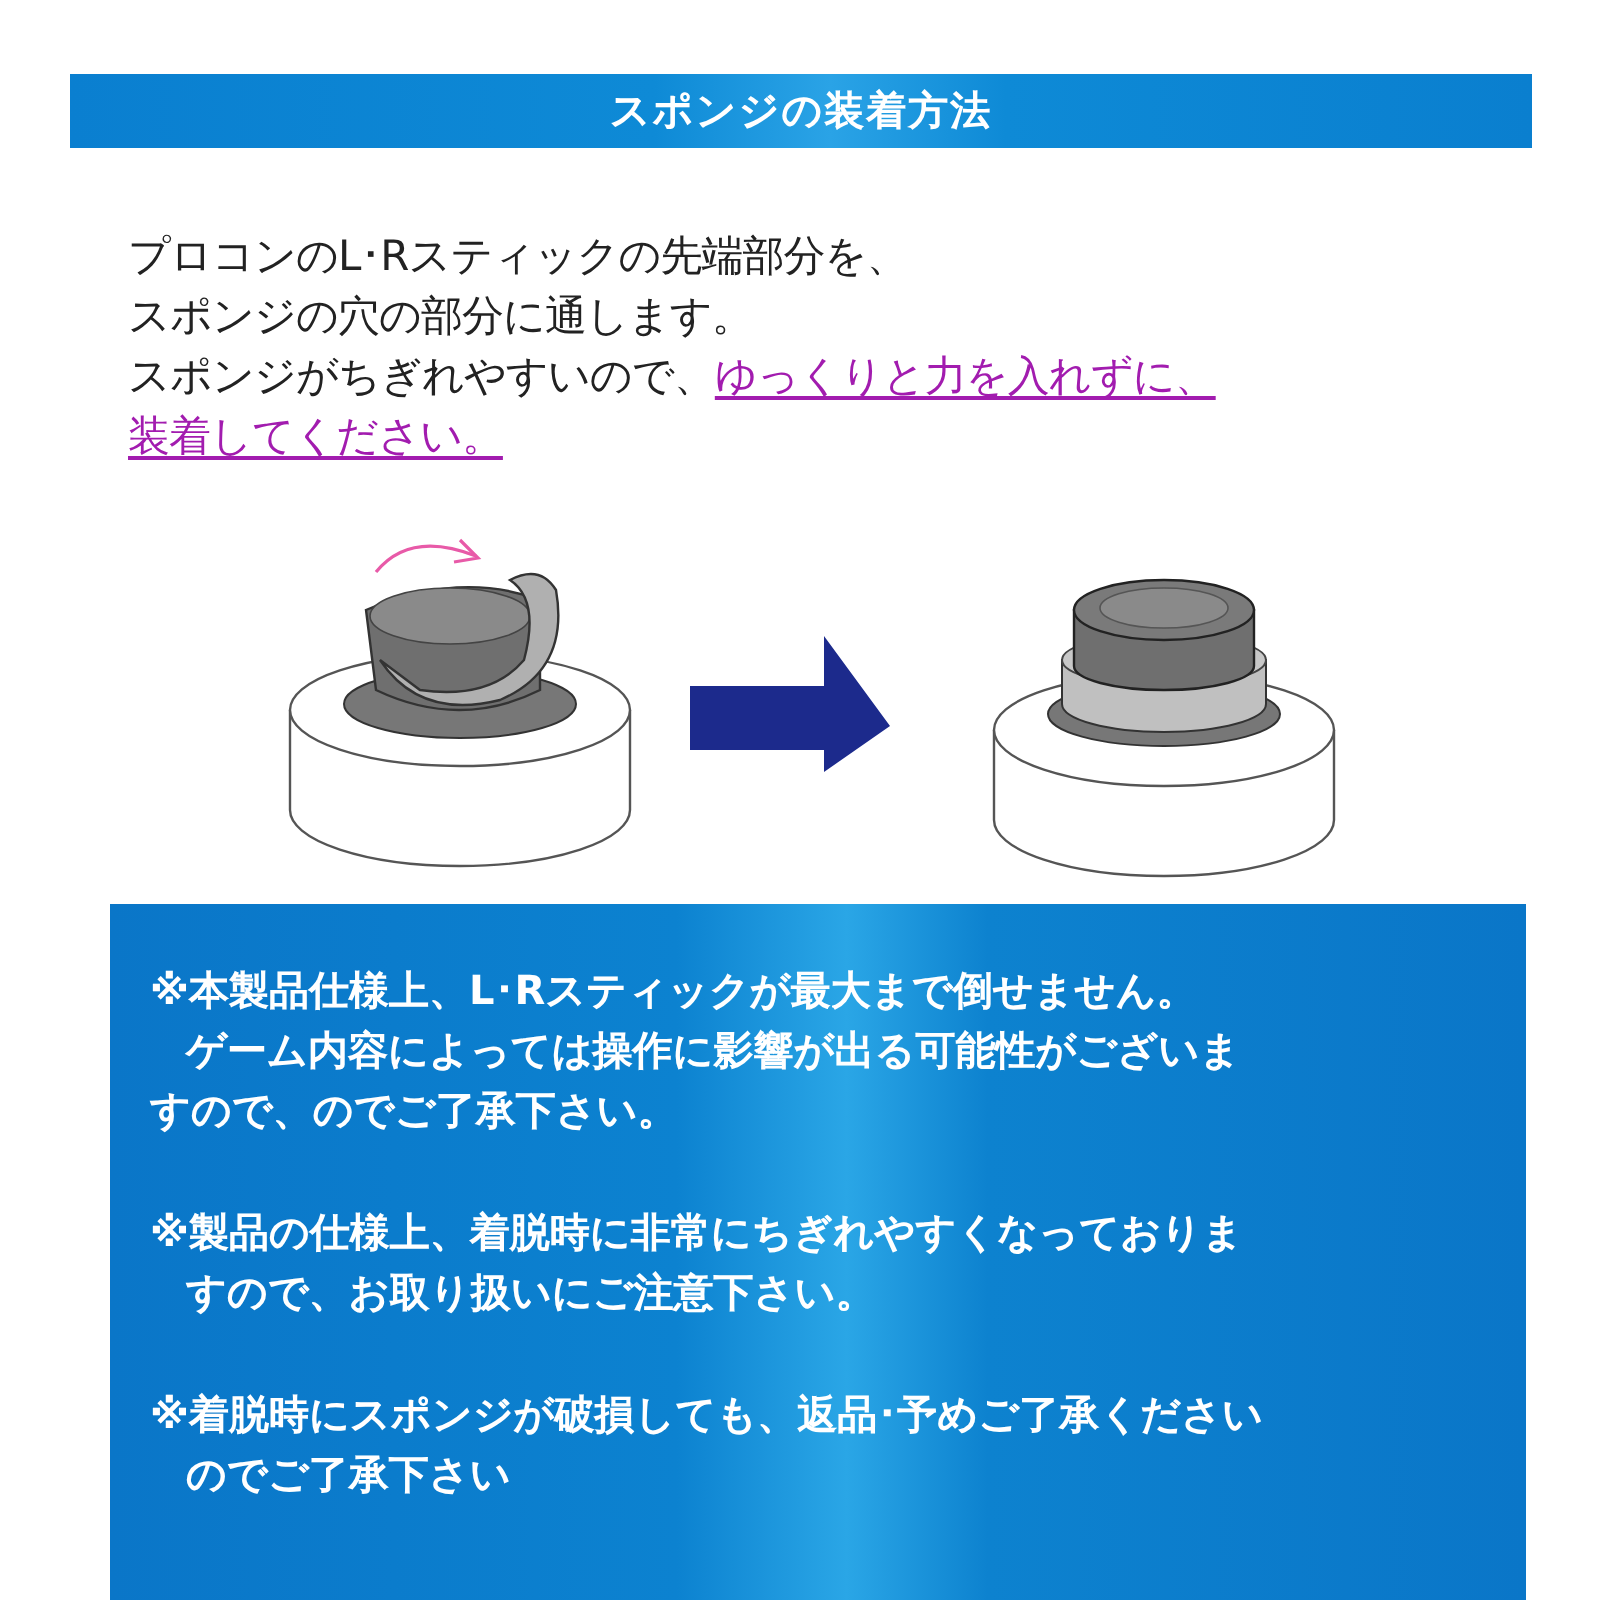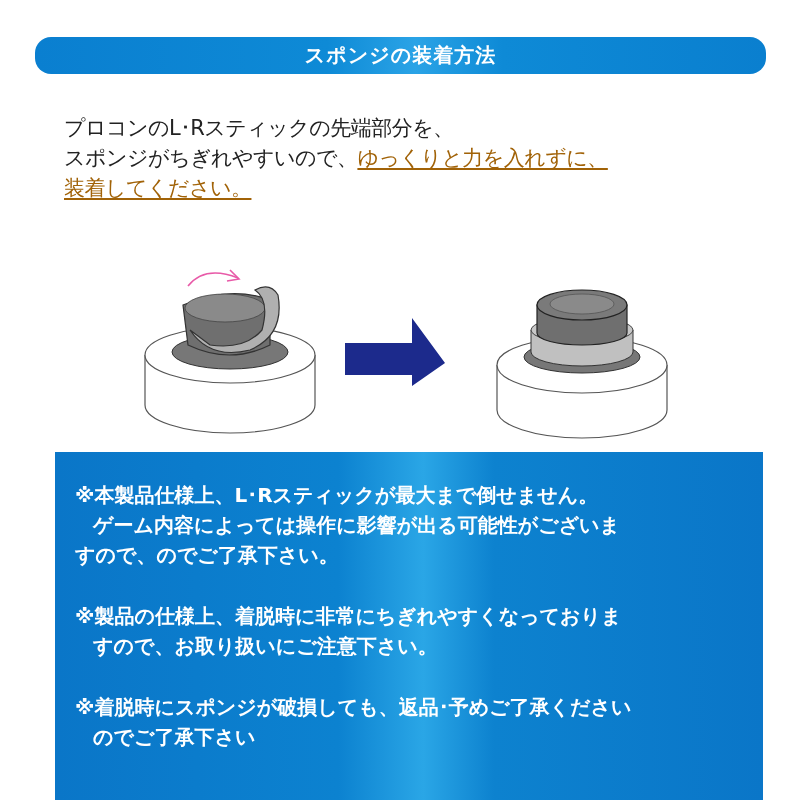--- a/index.html
+++ b/index.html
@@ -1,41 +1,42 @@
 <!DOCTYPE html>
 <html><head>
 <meta charset="utf-8">
 <style>
   html, body { margin:0; padding:0; }
   body { width:800px; height:800px; background:#ffffff; position:relative; overflow:hidden;
          font-family:"DejaVu Sans", sans-serif; }
   .header-bar { position:absolute; left:35px; top:37px; width:731px; height:37px;
     background:linear-gradient(90deg,#0a7fd0 0%,#0e8ad6 40%,#2aa3e6 52%,#0e8ad6 64%,#0a7fcf 100%);
-    display:flex; align-items:center; justify-content:center;border-radius:16px; }
+    display:flex; align-items:center; justify-content:center; }
   .header-title { color:#ffffff; font-weight:bold; font-size:20px; letter-spacing:1px; }
   .instructions { position:absolute; left:64px; top:113px; font-size:21px; line-height:30px; color:#222; letter-spacing:-0.5px; }
   .instructions .line { white-space:nowrap; }
-  .red { color:#a16207; text-decoration:underline; text-decoration-thickness:2px; text-underline-offset:3px; }
+  .red { color:#a21caf; text-decoration:underline; text-decoration-thickness:2px; text-underline-offset:3px; }
   .illustration { position:absolute; left:0; top:255px; width:800px; height:190px; }
   .notice-box { position:absolute; left:55px; top:452px; width:708px; height:368px;
     background:linear-gradient(90deg,#0a76c8 0%,#0c82d0 40%,#2aa6e6 52%,#0d82cf 62%,#0a76c8 100%);
     color:#fff; box-sizing:border-box; padding:28px 0 0 20px; font-weight:bold; font-size:20px; line-height:30px; }
   .notice { margin-bottom:31px; }
   .notice .line { white-space:nowrap; }
   .notice .indent { padding-left:18px; }
 </style>
 </head>
 <body>
 
 <div class="header-bar">
   <span class="header-title">スポンジの装着方法</span>
 </div>
 
 <div class="instructions">
   <div class="line">プロコンのL･Rスティックの先端部分を、</div>
+  <div class="line">スポンジの穴の部分に通します。</div>
   <div class="line"><span>スポンジがちぎれやすいので、</span><span class="red">ゆっくりと力を入れずに、</span></div>
   <div class="line"><span class="red">装着してください。</span></div>
 </div>
 
 <svg class="illustration" viewBox="0 255 800 190" width="800" height="190">
 
   <g>
     <path d="M145 355 L145 405 A85 28 0 0 0 315 405 L315 355" fill="#fff" stroke="#555" stroke-width="1.2"></path>
     <ellipse cx="230" cy="355" rx="85" ry="28" fill="#fff" stroke="#555" stroke-width="1.2"></ellipse>
     <ellipse cx="230" cy="352" rx="58" ry="17" fill="#777" stroke="#333" stroke-width="1"></ellipse>

